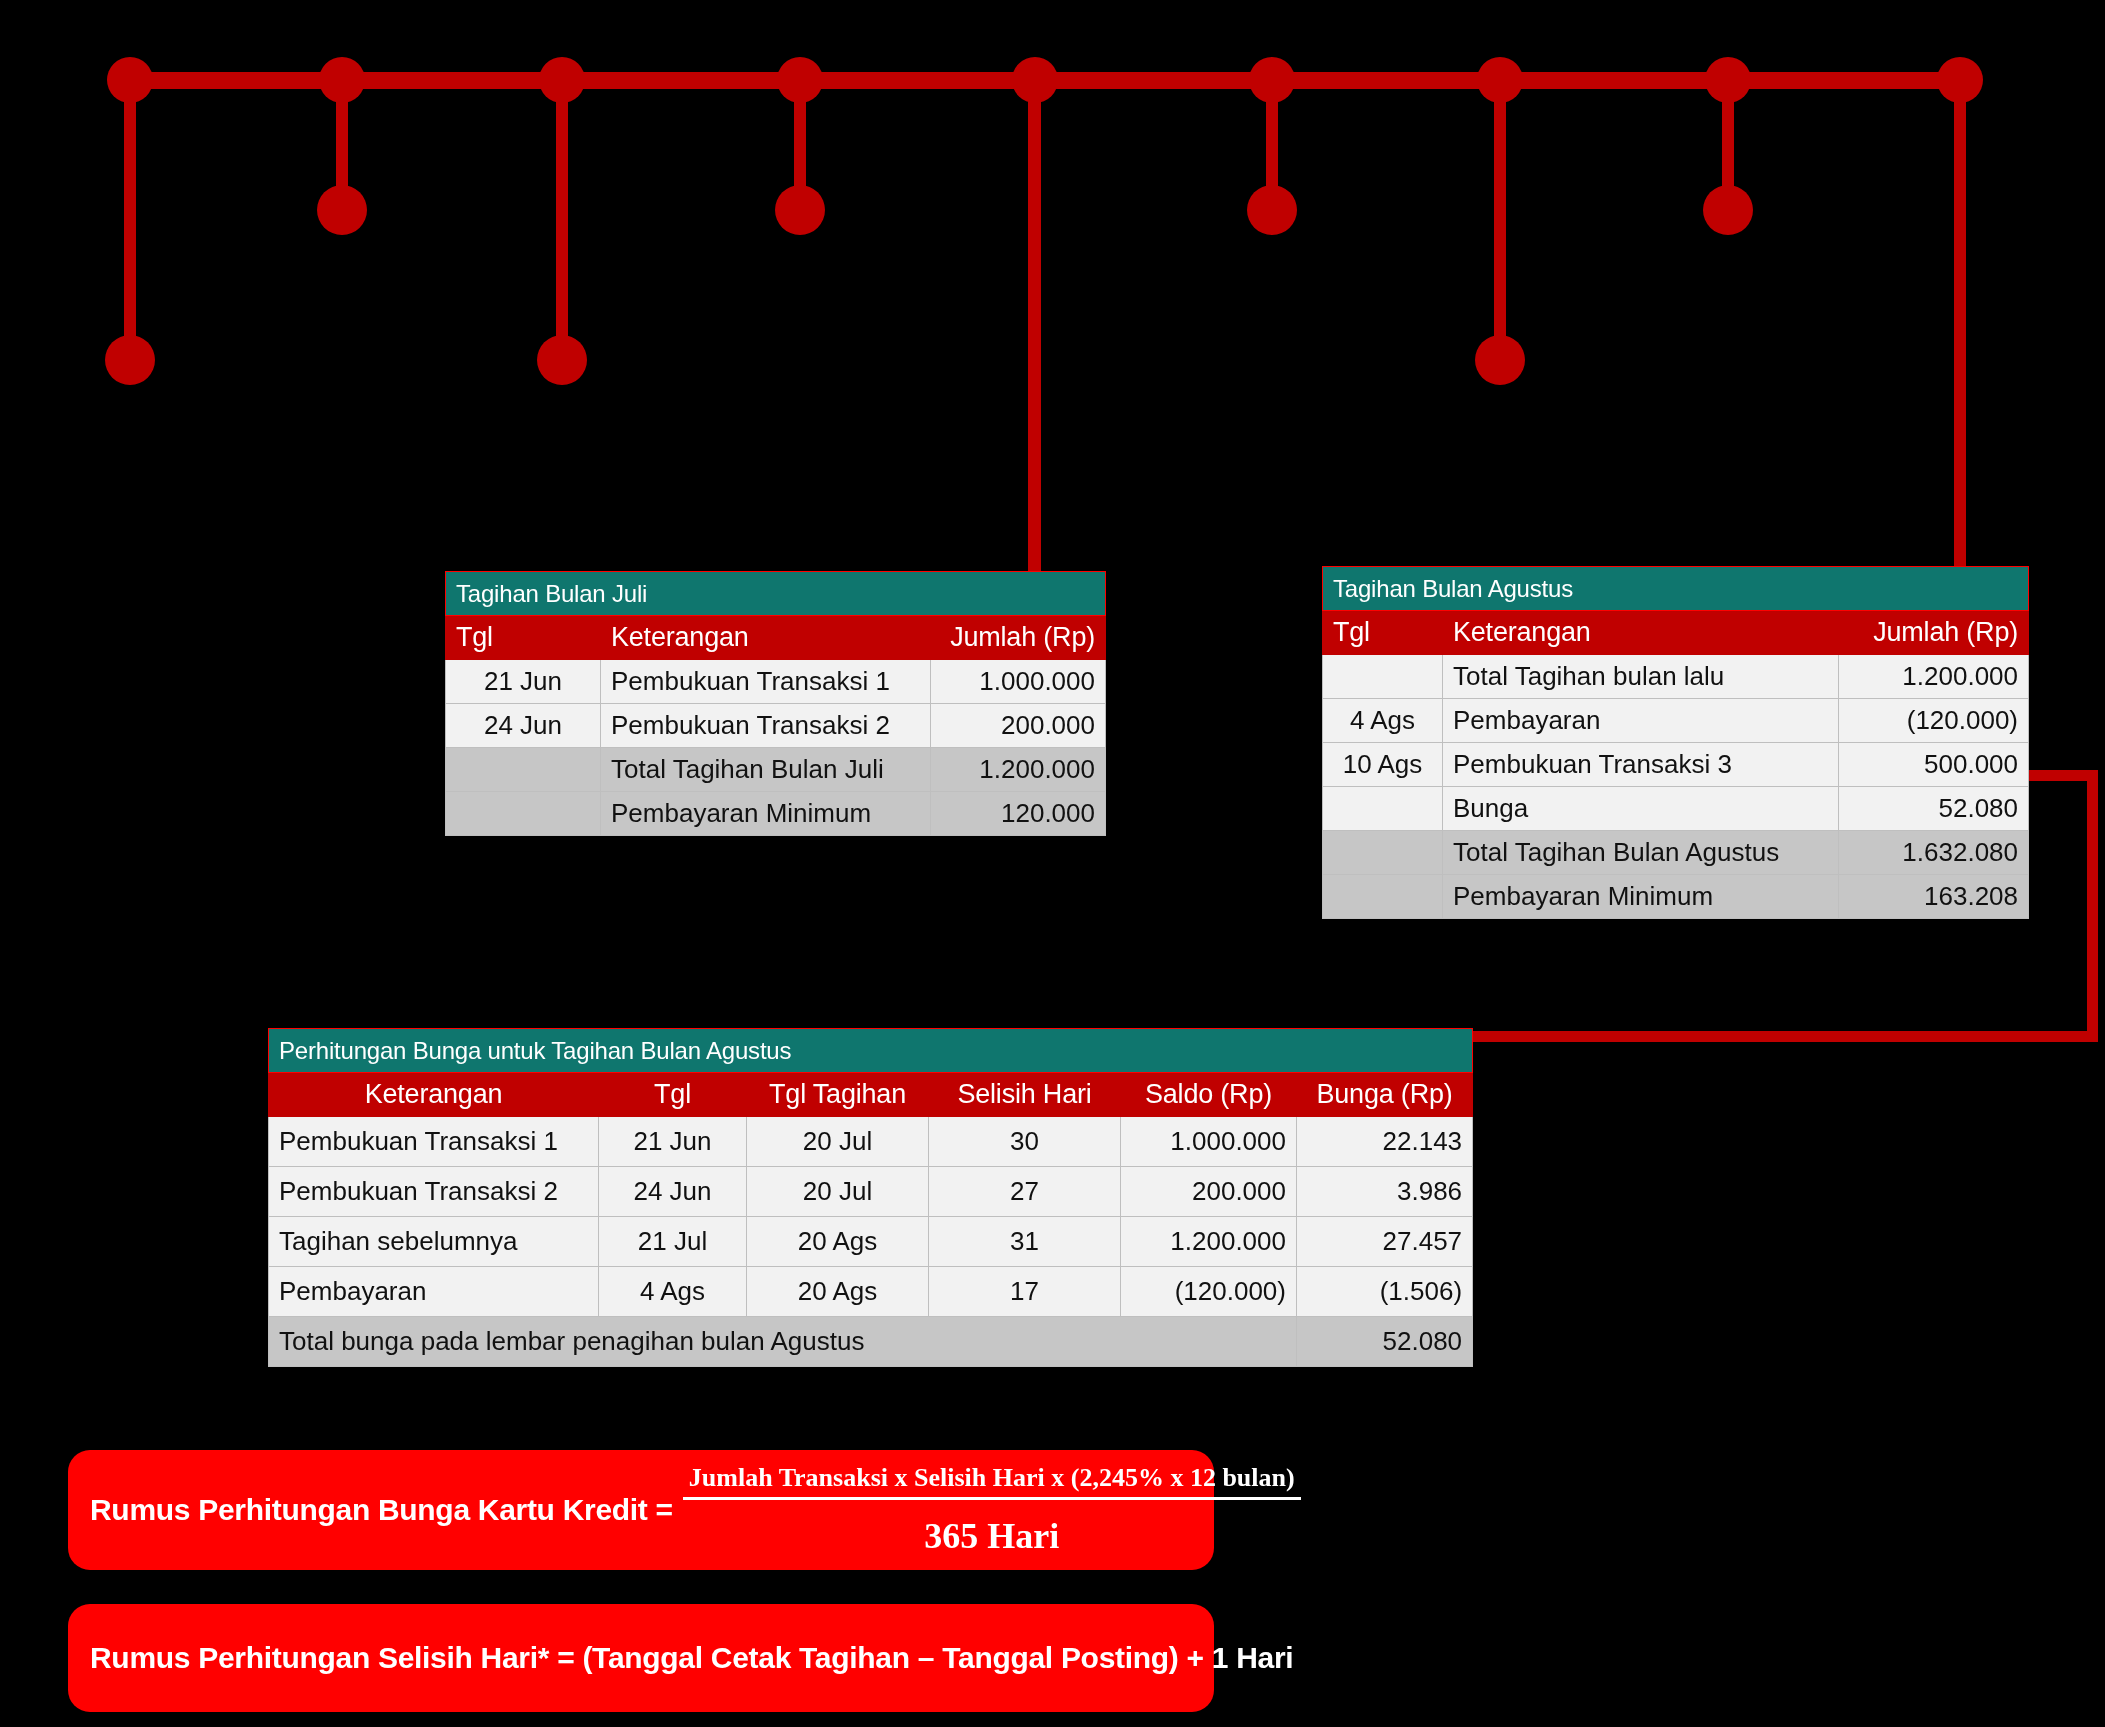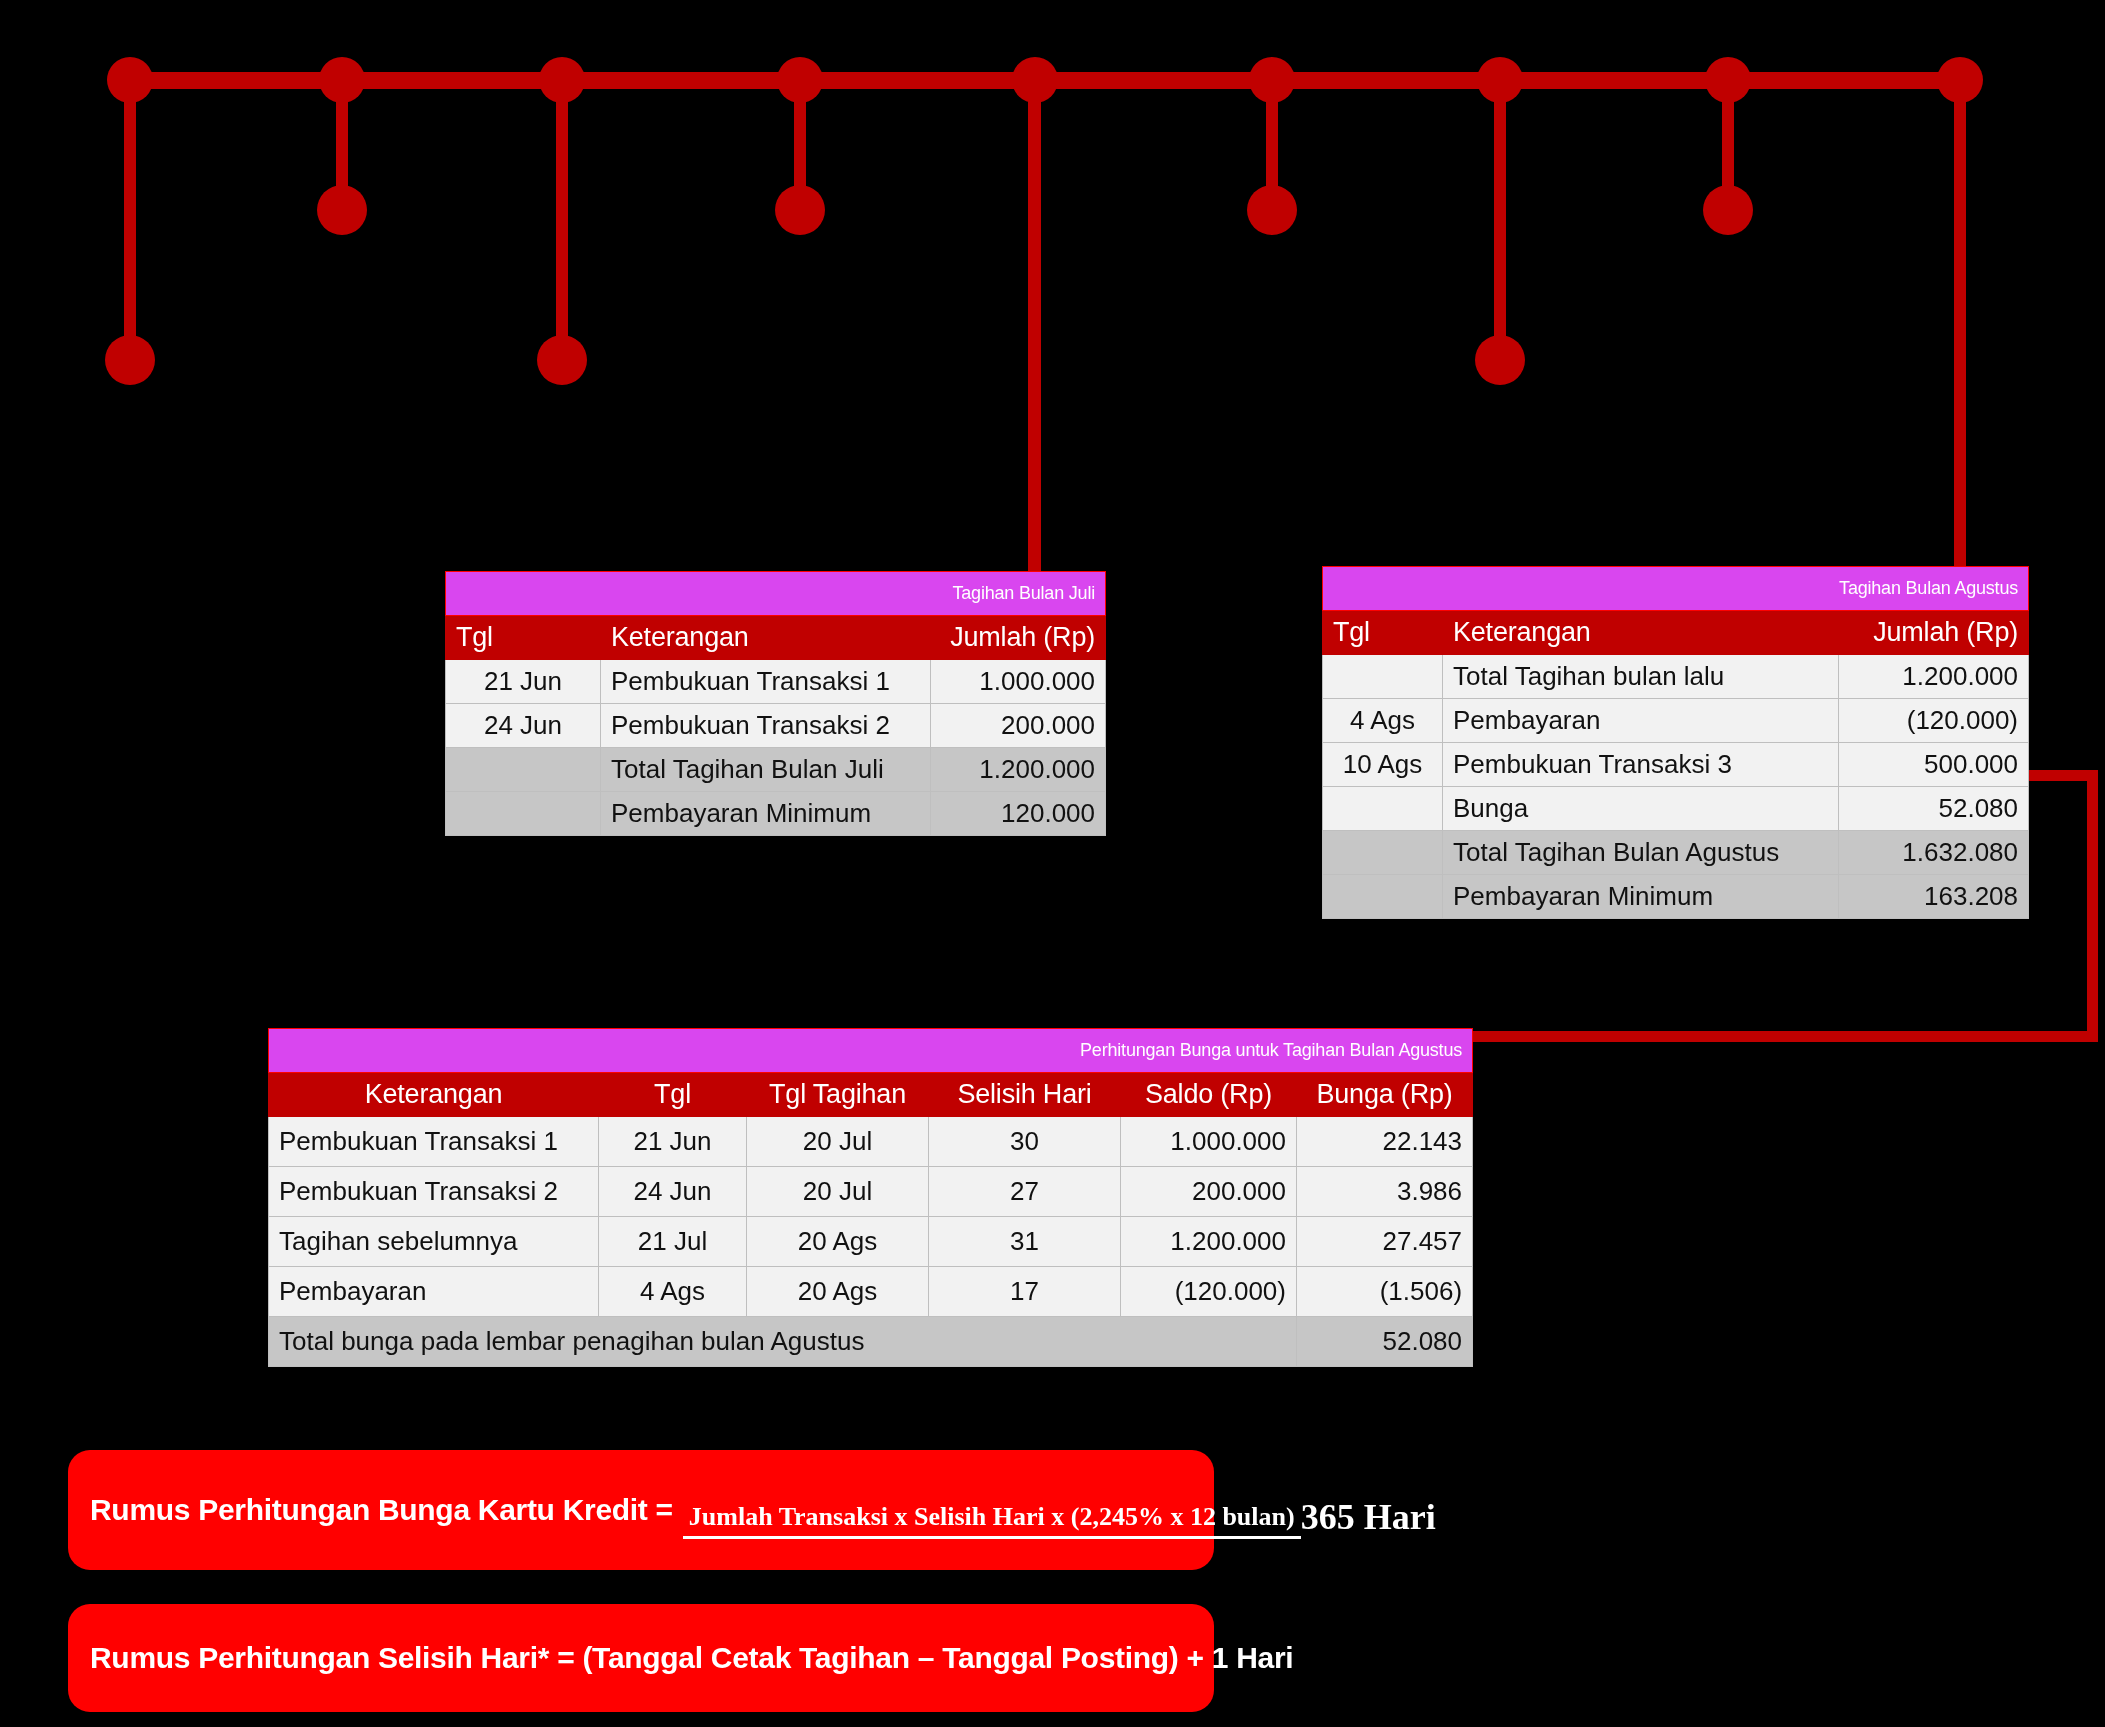--- a/index.html
+++ b/index.html
@@ -43,25 +43,25 @@
   }
   .tbl td,.tbl th{
     padding:0 10px;
     height:44px;
     box-sizing:border-box;
     border:1px solid #BFBFBF;
     font-weight:normal;
     vertical-align:middle;
   }
   .ttl-band{
-    background:#d946ef;
+    background:#0f766e;
     color:#FFFFFF;
     font-weight:bold;
-    text-align:right;
-    font-size:18px;
+    text-align:left;
+    font-size:24px;
     height:46px;
     border:1px solid #FF0000 !important;
     letter-spacing:-0.2px;
   }
   .hdr{
     background:#C00000;
     color:#FFFFFF;
     font-weight:bold;
     font-size:27px;
     height:48px;
@@ -82,22 +82,22 @@
     color:#FFFFFF;
     font-weight:bold;
     display:flex;
     align-items:center;
     box-sizing:border-box;
     padding:0 22px;
   }
   .pill-label{font-size:30px;white-space:nowrap;letter-spacing:-0.3px;}
   .frac{
     display:inline-flex;
-    flex-direction:row;
-    align-items:flex-end;
+    flex-direction:column;
+    align-items:center;
     margin-left:10px;
     line-height:1.18;
   }
   .frac .num{
     font-size:26px;
     padding:0 6px 3px 6px;
     border-bottom:3px solid #FFFFFF;
     white-space:nowrap;
     font-family:"Liberation Serif", serif;
     font-weight:bold;

